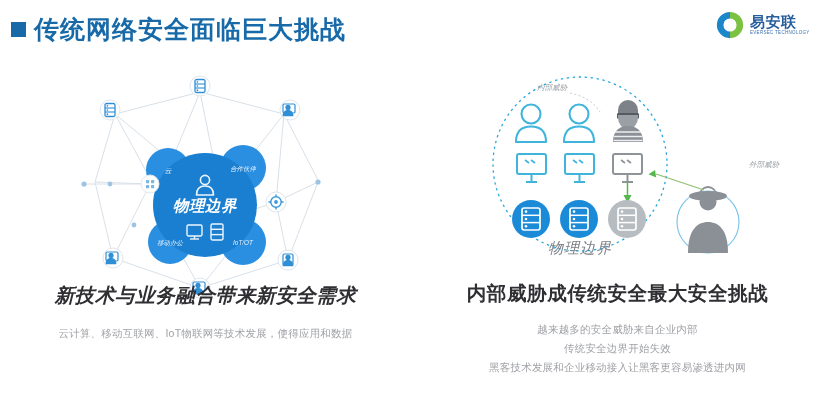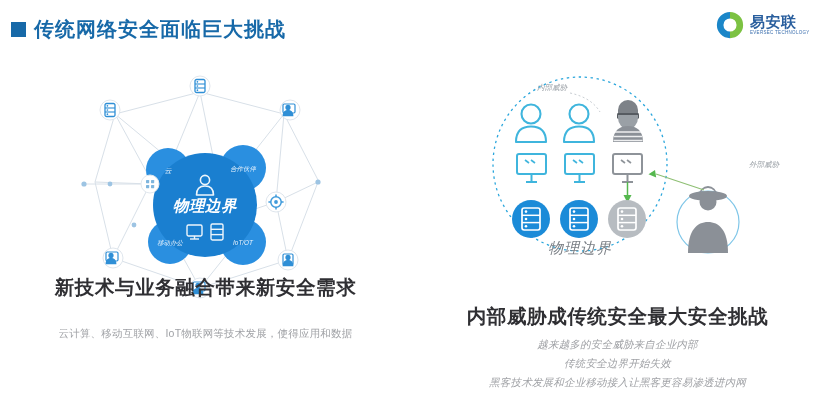--- a/index.html
+++ b/index.html
@@ -25,21 +25,21 @@
   }
   .title-bullet {
     position: absolute;
     left: 11px; top: 22px;
     width: 15px; height: 15px;
     background: #1769a8;
   }
   .slide-title {
     position: absolute;
     left: 34px; top: 10px;
-    font-size: 20px;
+    font-size: 25px;
     font-weight: bold;
     letter-spacing: 1px;
     color: #1769a8;
     white-space: nowrap;
     line-height: 38px;
   }
 
   
   .logo {
     position: absolute;
@@ -94,35 +94,35 @@
     position: absolute;
     left: 0;
     width: 411px;
     text-align: center;
     font-size: 19.5px;
     font-weight: bold;
     color: #2f2f33;
     letter-spacing: 0.6px;
     white-space: nowrap;
   }
-  .panel-left  .panel-heading { top: 212px; }
-  .panel-right .panel-heading { top: 241px; }
+  .panel-left  .panel-heading { top: 220px; font-style: italic; }
+  .panel-right .panel-heading { top: 218px; }
 
   .panel-body {
     position: absolute;
     left: 0;
     width: 411px;
     text-align: center;
     font-size: 10.5px;
     color: #a0a2a6;
     line-height: 19px;
     letter-spacing: 0.2px;
   }
   .panel-left  .panel-body { top: 262px; }
-  .panel-right .panel-body { top: 273px; font-style: italic; }
+  .panel-right .panel-body { top: 258px; }
   .panel-body div { white-space: nowrap; }
 
   svg { display: block; overflow: visible; }
 </style>
 </head>
 <body>
 
 <div class="slide-header">
   <div class="title-bullet"></div>
   <div class="slide-title">传统网络安全面临巨大挑战</div>

